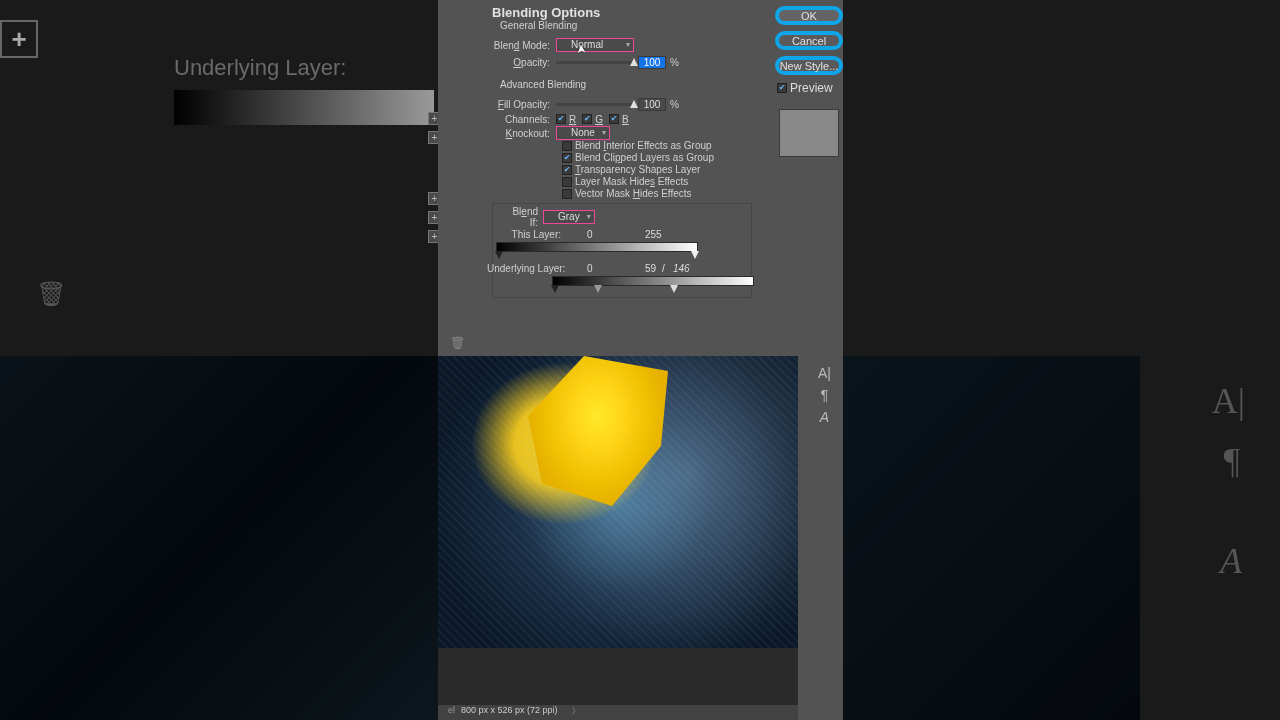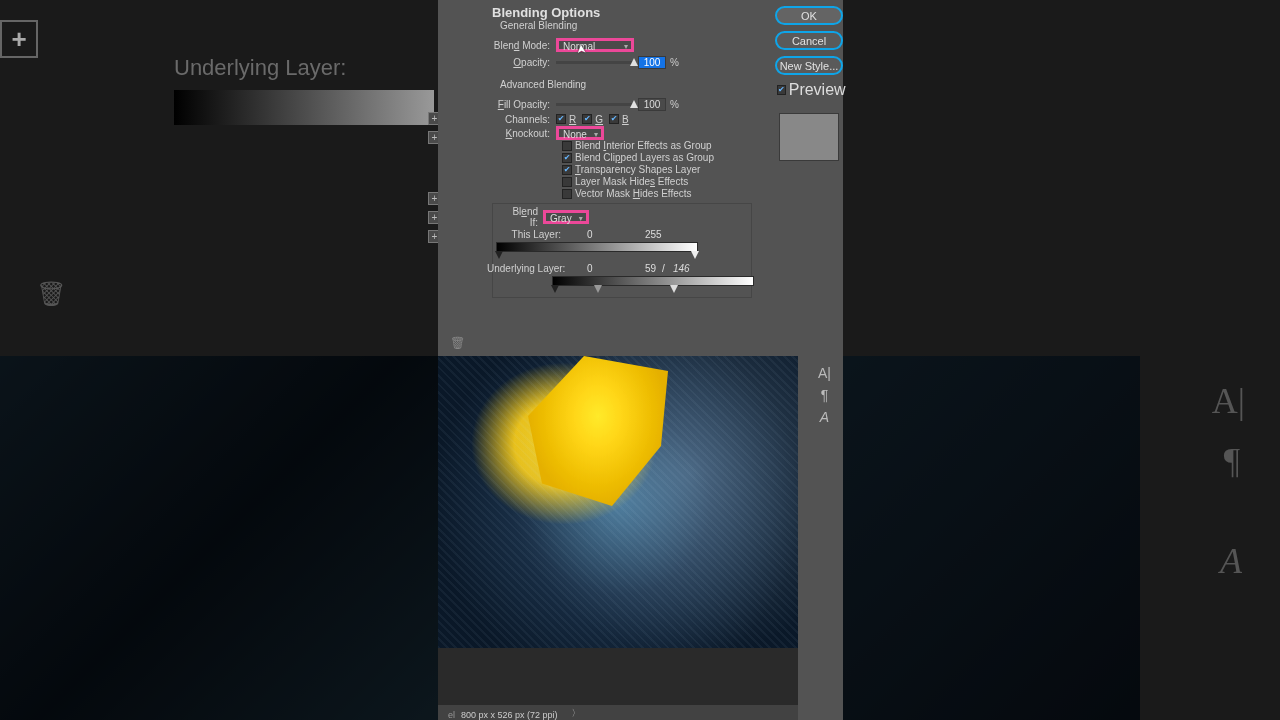--- a/index.html
+++ b/index.html
@@ -21,21 +21,21 @@
   .center-col { position:absolute; left:438px; top:0; width:405px; height:720px; background:#535353; }
   
   .dialog { position:absolute; left:0; top:0; width:325px; height:356px; background:#535353; color:#d0d0d0; font-size:10px; }
   .dialog .section-title { font-weight:600; color:#e0e0e0; font-size:13px; }
   .dialog .hdr { position:absolute; left:54px; top:5px; }
   .dialog .sub1 { position:absolute; left:62px; top:20px; }
   .dialog .sub2 { position:absolute; left:62px; top:79px; }
   .row { position:absolute; display:flex; align-items:center; height:14px; }
   .lbl { color:#d0d0d0; text-align:right; width:90px; padding-right:6px; font-size:10px; }
   .underline { text-decoration:underline; }
-  .select { background:#4a4a4a; border:3px solid #ec4899; color:#ddd; padding:0 14px 0 4px; height:14px; font-size:10px; position:relative; display:inline-block; min-width:78px; line-height:12px; }
+  .select { background:#4a4a4a; border:1px solid #ec4899; color:#ddd; padding:0 14px 0 14px; height:14px; font-size:10px; position:relative; display:inline-block; min-width:78px; line-height:12px; }
   .select.small { min-width:38px; }
   .select::after { content:"▾"; position:absolute; right:3px; top:0; font-size:8px; color:#aaa; }
   .numbox { background:#4a4a4a; border:1px solid #3a3a3a; color:#ddd; width:28px; height:13px; font-size:10px; text-align:center; line-height:11px; display:inline-block; }
   .numbox.sel { background:#1473e6; color:#fff; }
   .pct { margin-left:4px; font-size:10px; color:#ccc; }
   .slider { background:#444; height:3px; width:78px; position:relative; margin-right:4px; }
   .slider .thumb { position:absolute; right:-4px; top:-3px; width:0; height:0; border-left:4px solid transparent; border-right:4px solid transparent; border-bottom:8px solid #e0e0e0; }
   .chk { width:10px; height:10px; background:#393939; border:1px solid #222; display:inline-flex; align-items:center; justify-content:center; margin-right:3px; color:#67b7ff; font-size:8px; line-height:8px; }
   .chk.checked::before { content:"✔"; }
   .chan { display:inline-flex; align-items:center; margin-right:6px; }
@@ -50,30 +50,30 @@
   .tri.half-r { border-top-color:#ddd; transform:translateX(3px); }
   .vals { position:absolute; font-size:10px; color:#ddd; }
   .plus-stack { position:absolute; right:-8px; top:112px; display:flex; flex-direction:column; gap:6px; }
   .plus-stack2 { position:absolute; right:-8px; top:192px; display:flex; flex-direction:column; gap:6px; }
   .mini-plus { width:13px; height:13px; border:1px solid #777; color:#bbb; font-size:10px; display:flex; align-items:center; justify-content:center; background:#4a4a4a; }
   .trash-mini { position:absolute; left:12px; bottom:6px; color:#888; font-size:12px; }
   .cursor { position:absolute; left:138px; top:42px; color:#000; font-size:12px; z-index:50; transform:rotate(-15deg); }
   .cursor::before { content:"➤"; color:#fff; text-shadow:0 0 2px #000; display:inline-block; transform:rotate(-80deg); }
 
   .right-btns { position:absolute; left:337px; top:6px; width:68px; }
-  .btn { background:#5a5a5a; border:2px solid #0ea5e9; border-radius:10px; color:#e0e0e0; font-size:11px; height:19px; display:flex; align-items:center; justify-content:center; margin-bottom:6px; cursor:pointer; }
+  .btn { background:#5a5a5a; border:4px solid #0ea5e9; border-radius:10px; color:#e0e0e0; font-size:11px; height:19px; display:flex; align-items:center; justify-content:center; margin-bottom:6px; cursor:pointer; }
   .btn.ok { background:#646464; }
-  .preview-row { display:flex; align-items:center; font-size:16px; color:#ddd; margin-top:2px; margin-left:2px; }
+  .preview-row { display:flex; align-items:center; font-size:12px; color:#ddd; margin-top:2px; margin-left:2px; }
   .preview-swatch { margin-top:14px; width:60px; height:48px; border:1px solid #3a3a3a; background:#888; margin-left:4px; }
 
   .canvas { position:absolute; left:0; top:356px; width:360px; height:292px; background:radial-gradient(ellipse at 35% 30%, #f2d024 0%, #e8c01a 15%, transparent 28%), radial-gradient(circle at 50% 50%, #3a6a8a 0%, #1a3048 40%, #0a1828 80%), linear-gradient(180deg,#123 0%, #0a1420 100%); overflow:hidden; }
   .canvas .lemon { position:absolute; left:90px; top:0; width:140px; height:150px; background:radial-gradient(ellipse at 50% 40%,#f5d838,#d4a80c 70%); clip-path:polygon(40% 0,100% 10%,95% 60%,60% 100%,10% 85%,0 40%); filter:contrast(1.2); }
   .canvas .ice-txt { position:absolute; inset:0; background:repeating-linear-gradient(45deg,rgba(200,230,255,0.05) 0 2px,transparent 2px 6px), radial-gradient(circle at 70% 40%, rgba(180,220,255,0.3), transparent 60%); }
   .canvas-dark { position:absolute; left:0; top:648px; width:360px; height:60px; background:#2a2a2a; }
-  .statusbar { position:absolute; left:0; bottom:0; width:360px; height:15px; background:#424242; color:#ccc; font-size:9px; display:flex; align-items:flex-end; padding-left:10px; }
+  .statusbar { position:absolute; left:0; bottom:0; width:360px; height:15px; background:#424242; color:#ccc; font-size:9px; display:flex; align-items:flex-start; padding-left:10px; }
   .statusbar .chev { margin-left:14px; color:#aaa; font-size:9px; }
 
   .side-icons { position:absolute; left:380px; top:365px; display:flex; flex-direction:column; gap:6px; color:#bbb; font-size:14px; font-family:Georgia,serif; align-items:center; }
 </style>
 </head>
 <body>
 
 <div class="bg-zoom">
   <div class="bg-left">
     <div class="bg-plus-box">+</div>

